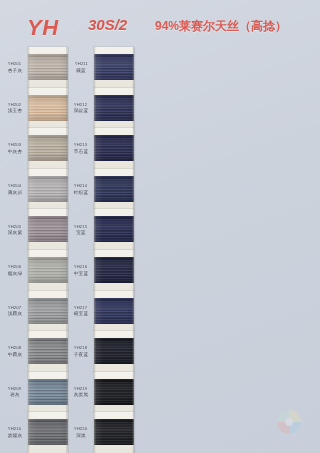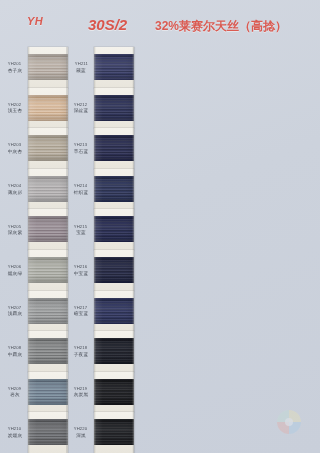--- a/index.html
+++ b/index.html
@@ -14,21 +14,21 @@
     background:linear-gradient(160deg,#d3d8e1 0%,#ccd2dc 45%,#c9cfda 100%);
   }
 
   
   .header{
     position:absolute;left:0;top:0;width:320px;height:47px;
     display:flex;align-items:center;
   }
   .hd-brand{
     position:absolute;left:27px;top:15px;
-    font-size:11px;font-weight:bold;font-style:italic;
+    font-size:22px;font-weight:bold;font-style:italic;
     color:#d95b52;letter-spacing:0.5px;
     text-shadow:0 1px 0 rgba(255,255,255,.45);
   }
   .hd-count{
     position:absolute;left:88px;top:16px;
     font-size:15px;font-weight:bold;font-style:italic;
     color:#d9564d;letter-spacing:0px;
     text-shadow:0 1px 0 rgba(255,255,255,.45);
     text-align:center;
   }
@@ -148,21 +148,21 @@
   }
 </style>
 </head>
 <body>
 
 <div id="page-root">
 
   <div class="header">
     <div class="hd-brand">YH</div>
     <div class="hd-count">30S/2</div>
-    <div class="hd-material">32%莱赛尔天丝（高捻）</div>
+    <div class="hd-material">94%莱赛尔天丝（高捻）</div>
   </div>
 
   <div class="columns">
     <div class="col col-1">
         <div class="row">
           <div class="labels">
             <div class="lab-code">YH201</div>
             <div class="lab-name">杏子灰</div>
           </div>
           <div class="card">

